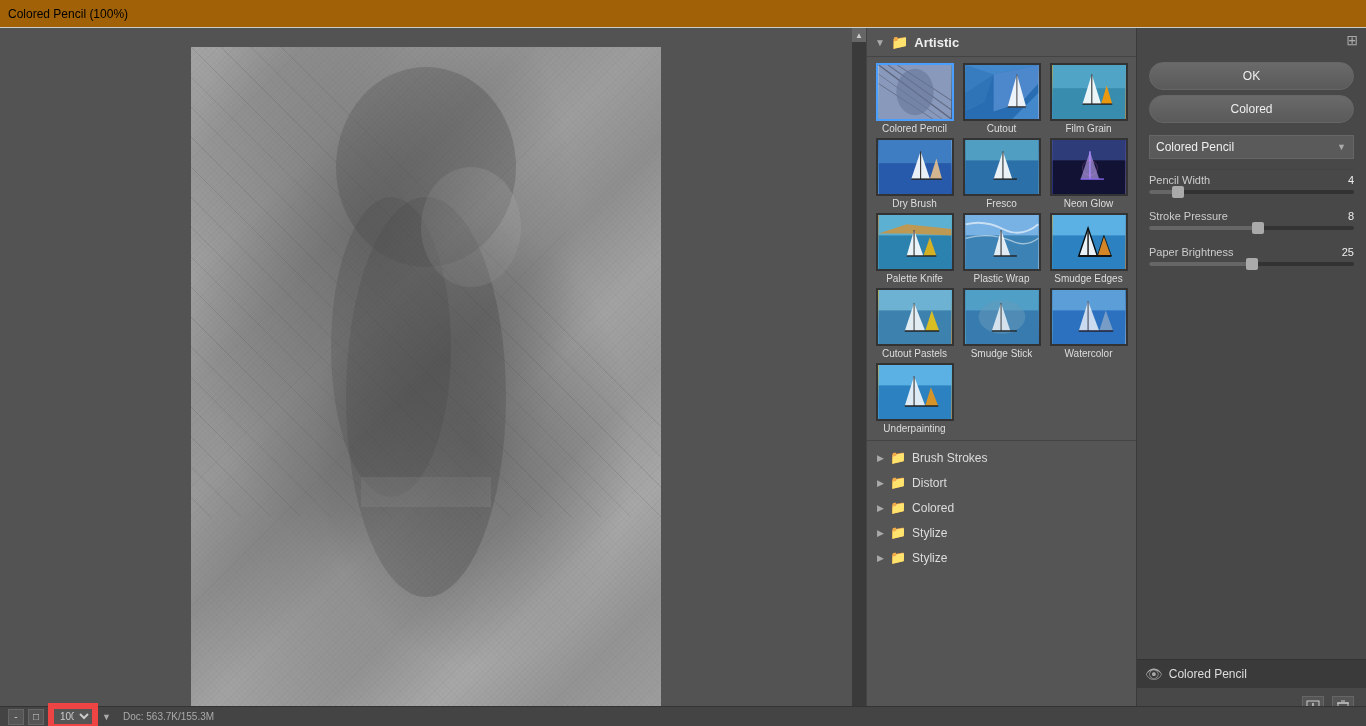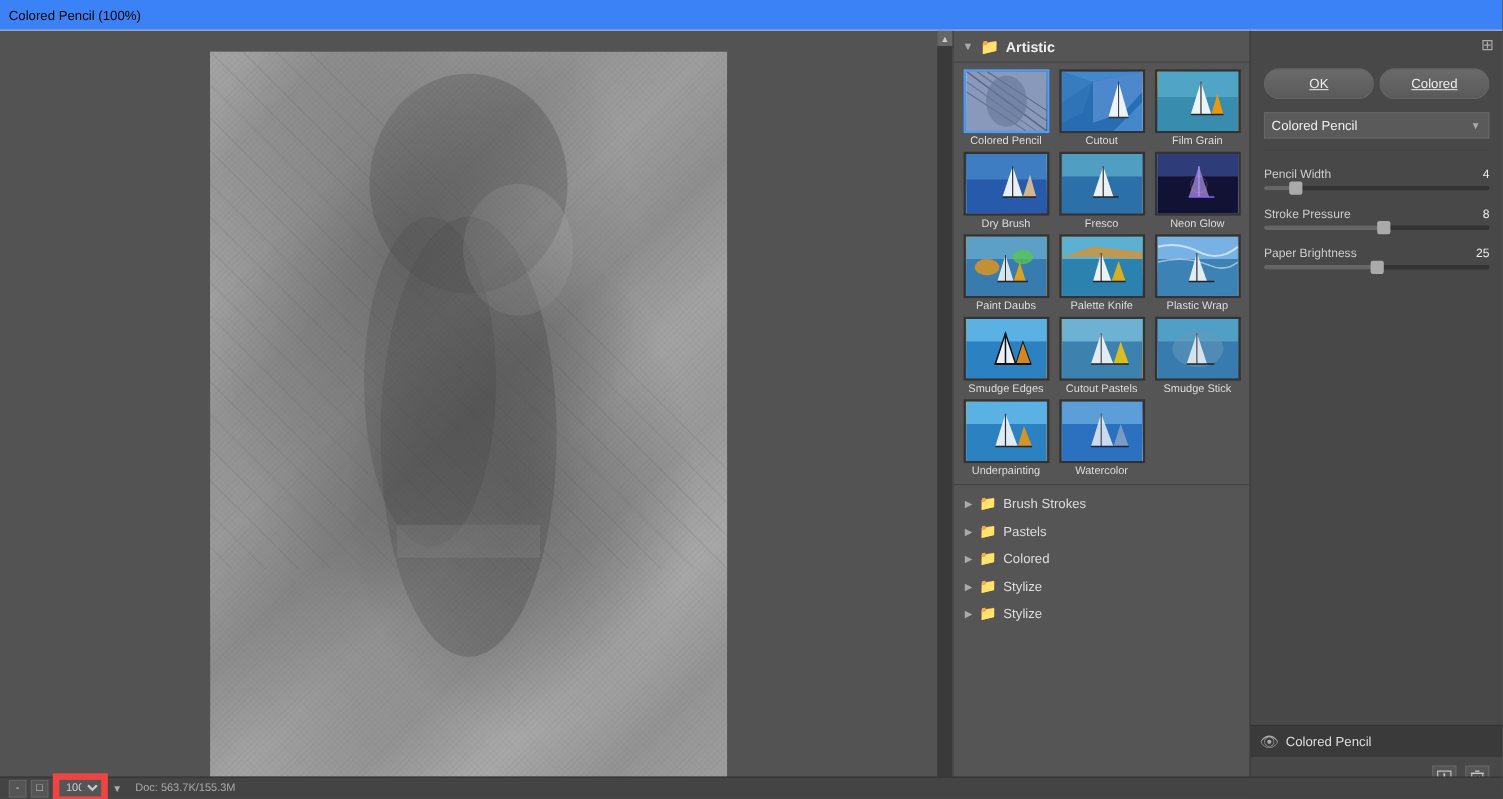--- a/index.html
+++ b/index.html
@@ -8,21 +8,21 @@
       font-size: 12px;
       background: #535353;
       color: #ddd;
       width: 1366px;
       height: 726px;
       overflow: hidden;
     }
 
     
     .title-bar {
-      background: #3b82f6;
+      background: #a16207;
       color: #000;
       padding: 4px 8px;
       font-size: 12px;
       height: 28px;
       display: flex;
       align-items: center;
       border-bottom: 1px solid #ccc;
     }
 
     
@@ -234,23 +234,22 @@
       background: #484848;
       display: flex;
       flex-direction: column;
       border-left: 1px solid #3a3a3a;
     }
 
     
     .action-buttons {
       padding: 10px 12px 6px;
       display: flex;
-      flex-direction: row;
+      flex-direction: column;
       gap: 5px;
-      text-decoration: underline;
     }
 
     .btn-ok, .btn-cancel {
       width: 100%;
       padding: 6px;
       border-radius: 20px;
       border: 1px solid #666;
       background: linear-gradient(to bottom, #6a6a6a, #5a5a5a);
       color: #eee;
       font-size: 12px;
@@ -296,21 +295,20 @@
 
     select.filter-select {
       width: 100%;
       -webkit-appearance: none;
     }
 
     
     .slider-section {
       padding: 0 12px;
       flex: 1;
-      margin-top: 12px;
     }
 
     .slider-row {
       margin-bottom: 16px;
     }
 
     .slider-label-row {
       display: flex;
       justify-content: space-between;
       align-items: center;
@@ -623,37 +621,20 @@
 
             <polygon points="30,42 40,12 50,42" fill="#9988cc" opacity="0.8"></polygon>
             <line x1="40" y1="42" x2="40" y2="12" stroke="#aa88ff" stroke-width="1.5"></line>
             <line x1="30" y1="42" x2="55" y2="42" stroke="#8866ee" stroke-width="1.5"></line>
             <circle cx="40" cy="30" r="8" fill="none" stroke="#ff88ff" stroke-width="0.5" opacity="0.5"></circle>
           </svg>
         </div>
         <span class="thumb-label">Neon Glow</span>
       </div>
 
-      <div class="filter-thumb">
-        <div class="thumb-img thumb-paint-daubs">
-          <svg viewBox="0 0 78 58">
-            <rect width="78" height="58" fill="#4488bb"></rect>
-            <rect x="0" y="0" width="78" height="22" fill="#66aacc" opacity="0.7"></rect>
-            <rect x="0" y="22" width="78" height="36" fill="#3377aa" opacity="0.7"></rect>
-            <ellipse cx="20" cy="30" rx="12" ry="8" fill="#ff9900" opacity="0.7"></ellipse>
-            <ellipse cx="55" cy="20" rx="10" ry="7" fill="#55cc44" opacity="0.7"></ellipse>
-
-            <polygon points="30,44 38,18 46,44" fill="white" opacity="0.8"></polygon>
-            <polygon points="46,44 52,25 58,44" fill="#ffaa00" opacity="0.8"></polygon>
-            <line x1="38" y1="44" x2="38" y2="18" stroke="#333" stroke-width="1"></line>
-            <line x1="30" y1="44" x2="60" y2="44" stroke="#222" stroke-width="1.5"></line>
-          </svg>
-        </div>
-        <span class="thumb-label">Paint Daubs</span>
-      </div>
 
       <div class="filter-thumb">
         <div class="thumb-img thumb-palette-knife">
           <svg viewBox="0 0 78 58">
             <rect width="78" height="58" fill="#4499bb"></rect>
             <rect x="0" y="0" width="78" height="22" fill="#66bbdd" opacity="0.7"></rect>
             <rect x="0" y="22" width="78" height="36" fill="#2277aa" opacity="0.7"></rect>
             <polygon points="0,20 30,10 78,15 78,22 30,20" fill="#ff8800" opacity="0.6"></polygon>
 
             <polygon points="30,44 38,16 48,44" fill="white" opacity="0.9"></polygon>
@@ -725,62 +706,62 @@
             <polygon points="28,44 38,14 48,44" fill="white" opacity="0.75"></polygon>
             <line x1="38" y1="44" x2="38" y2="14" stroke="#333" stroke-width="1"></line>
             <line x1="28" y1="44" x2="55" y2="44" stroke="#222" stroke-width="1.5"></line>
           </svg>
         </div>
         <span class="thumb-label">Smudge Stick</span>
       </div>
 
 
       <div class="filter-thumb">
+        <div class="thumb-img thumb-watercolor">
+          <svg viewBox="0 0 78 58">
+            <rect width="78" height="58" fill="#4488cc"></rect>
+            <rect x="0" y="0" width="78" height="22" fill="#66aadd" opacity="0.7"></rect>
+            <rect x="0" y="22" width="78" height="36" fill="#2266bb" opacity="0.7"></rect>
+
+            <polygon points="28,44 38,12 50,44" fill="white" opacity="0.75"></polygon>
+            <polygon points="50,44 57,22 65,44" fill="#aabbcc" opacity="0.6"></polygon>
+            <line x1="38" y1="44" x2="38" y2="12" stroke="#334" stroke-width="1"></line>
+            <line x1="28" y1="44" x2="65" y2="44" stroke="#223" stroke-width="1.5"></line>
+          </svg>
+        </div>
+        <span class="thumb-label">Watercolor</span>
+      </div>
+
+      <div class="filter-thumb">
         <div class="thumb-img thumb-underpainting">
           <svg viewBox="0 0 78 58">
             <rect width="78" height="58" fill="#4499cc"></rect>
             <rect x="0" y="0" width="78" height="22" fill="#66bbee" opacity="0.7"></rect>
             <rect x="0" y="22" width="78" height="36" fill="#2277bb" opacity="0.7"></rect>
 
             <polygon points="28,44 38,12 50,44" fill="white" opacity="0.85"></polygon>
             <polygon points="50,44 56,24 64,44" fill="#ff9900" opacity="0.8"></polygon>
             <line x1="38" y1="44" x2="38" y2="12" stroke="#333" stroke-width="1.2"></line>
             <line x1="28" y1="44" x2="64" y2="44" stroke="#222" stroke-width="1.5"></line>
           </svg>
         </div>
         <span class="thumb-label">Underpainting</span>
-      </div>
-
-      <div class="filter-thumb">
-        <div class="thumb-img thumb-watercolor">
-          <svg viewBox="0 0 78 58">
-            <rect width="78" height="58" fill="#4488cc"></rect>
-            <rect x="0" y="0" width="78" height="22" fill="#66aadd" opacity="0.7"></rect>
-            <rect x="0" y="22" width="78" height="36" fill="#2266bb" opacity="0.7"></rect>
-
-            <polygon points="28,44 38,12 50,44" fill="white" opacity="0.75"></polygon>
-            <polygon points="50,44 57,22 65,44" fill="#aabbcc" opacity="0.6"></polygon>
-            <line x1="38" y1="44" x2="38" y2="12" stroke="#334" stroke-width="1"></line>
-            <line x1="28" y1="44" x2="65" y2="44" stroke="#223" stroke-width="1.5"></line>
-          </svg>
-        </div>
-        <span class="thumb-label">Watercolor</span>
       </div>
     </div>
 
     <div class="category-list">
       <div class="category-item">
         <span class="cat-arrow">▶</span>
         <span class="cat-folder">📁</span>
         <span class="cat-label">Brush Strokes</span>
       </div>
       <div class="category-item">
         <span class="cat-arrow">▶</span>
         <span class="cat-folder">📁</span>
-        <span class="cat-label">Pastels</span>
+        <span class="cat-label">Distort</span>
       </div>
       <div class="category-item">
         <span class="cat-arrow">▶</span>
         <span class="cat-folder">📁</span>
         <span class="cat-label">Colored</span>
       </div>
       <div class="category-item">
         <span class="cat-arrow">▶</span>
         <span class="cat-folder">📁</span>
         <span class="cat-label">Stylize</span>

